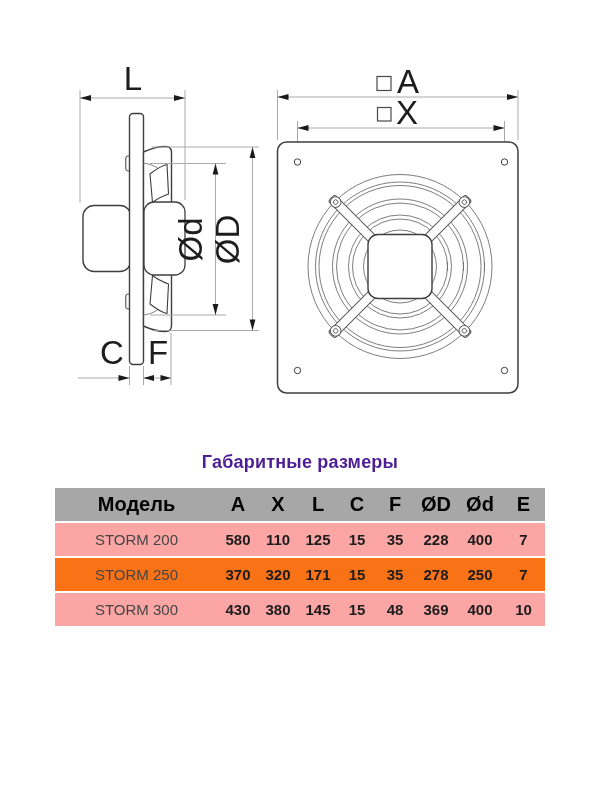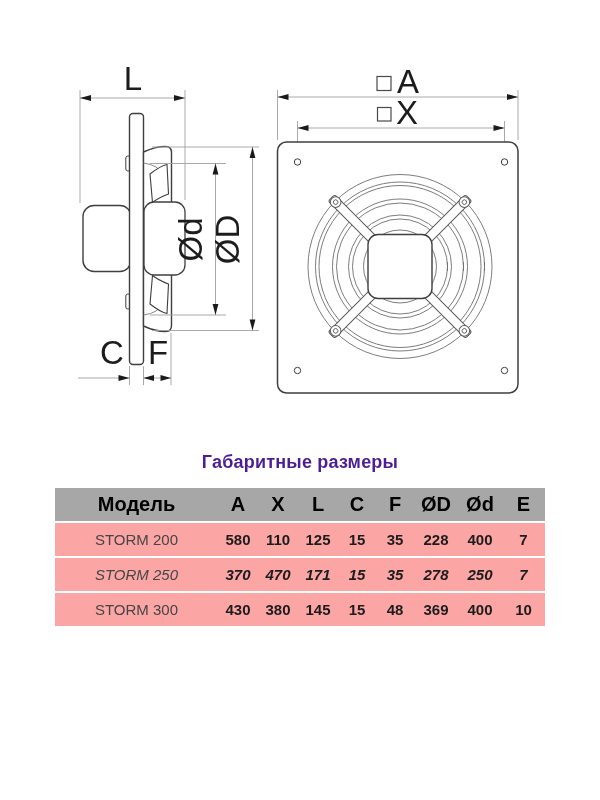--- a/index.html
+++ b/index.html
@@ -21,21 +21,21 @@
   table.dims th, table.dims td{
     padding:0;text-align:center;vertical-align:middle;
     border-bottom:2px solid #ffffff;
   }
   table.dims thead th{
     height:33px;background:#a7a7a7;color:#000000;
     font-size:20px;font-weight:bold;
   }
   table.dims tbody td{height:33px;font-size:15px;}
   table.dims tbody tr.alt td{background:#fca5a5;}
-  table.dims tbody tr.plain td{background:#fca5a5;font-style:italic;}
+  table.dims tbody tr.plain td{background:#f97316;}
   td.model{font-weight:400;color:#454545;}
   td.val{font-weight:bold;color:#1c1c1c;font-size:15.5px;}
 </style>
 </head>
 <body>
 
 <svg class="drawing" viewBox="0 0 600 432" xmlns="http://www.w3.org/2000/svg">
 
   <g>
 
@@ -202,21 +202,21 @@
       <td class="val">125</td>
       <td class="val">15</td>
       <td class="val">35</td>
       <td class="val">228</td>
       <td class="val">400</td>
       <td class="val">7</td>
     </tr>
     <tr class="plain">
       <td class="model">STORM 250</td>
       <td class="val">370</td>
-      <td class="val">470</td>
+      <td class="val">320</td>
       <td class="val">171</td>
       <td class="val">15</td>
       <td class="val">35</td>
       <td class="val">278</td>
       <td class="val">250</td>
       <td class="val">7</td>
     </tr>
     <tr class="alt">
       <td class="model">STORM 300</td>
       <td class="val">430</td>

